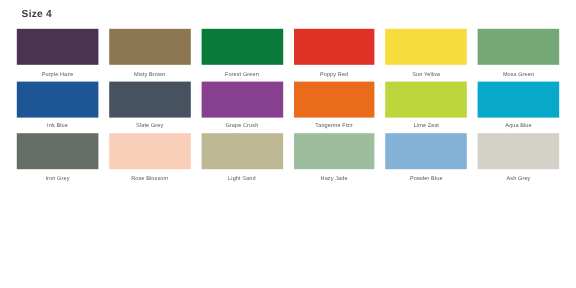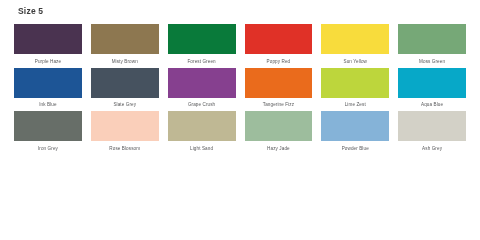--- a/index.html
+++ b/index.html
@@ -53,21 +53,21 @@
     height: 7px;
     white-space: nowrap;
     letter-spacing: 0.1px;
   }
 </style>
 </head>
 <body style="background: rgb(255, 255, 255);">
 
 <div class="page">
 
-  <div class="page-title" style="color: rgb(60, 60, 60);">Size 5</div>
+  <div class="page-title" style="color: rgb(60, 60, 60);">Size 4</div>
 
   <div class="swatch-grid">
       <div class="swatch-cell">
         <div class="swatch-chip" style="background-color: rgb(74, 51, 80);"></div>
         <div class="swatch-label" style="color: rgb(88, 89, 91);">Purple Haze</div>
       </div>
       <div class="swatch-cell">
         <div class="swatch-chip" style="background-color: rgb(141, 119, 80);"></div>
         <div class="swatch-label" style="color: rgb(88, 89, 91);">Misty Brown</div>
       </div>

